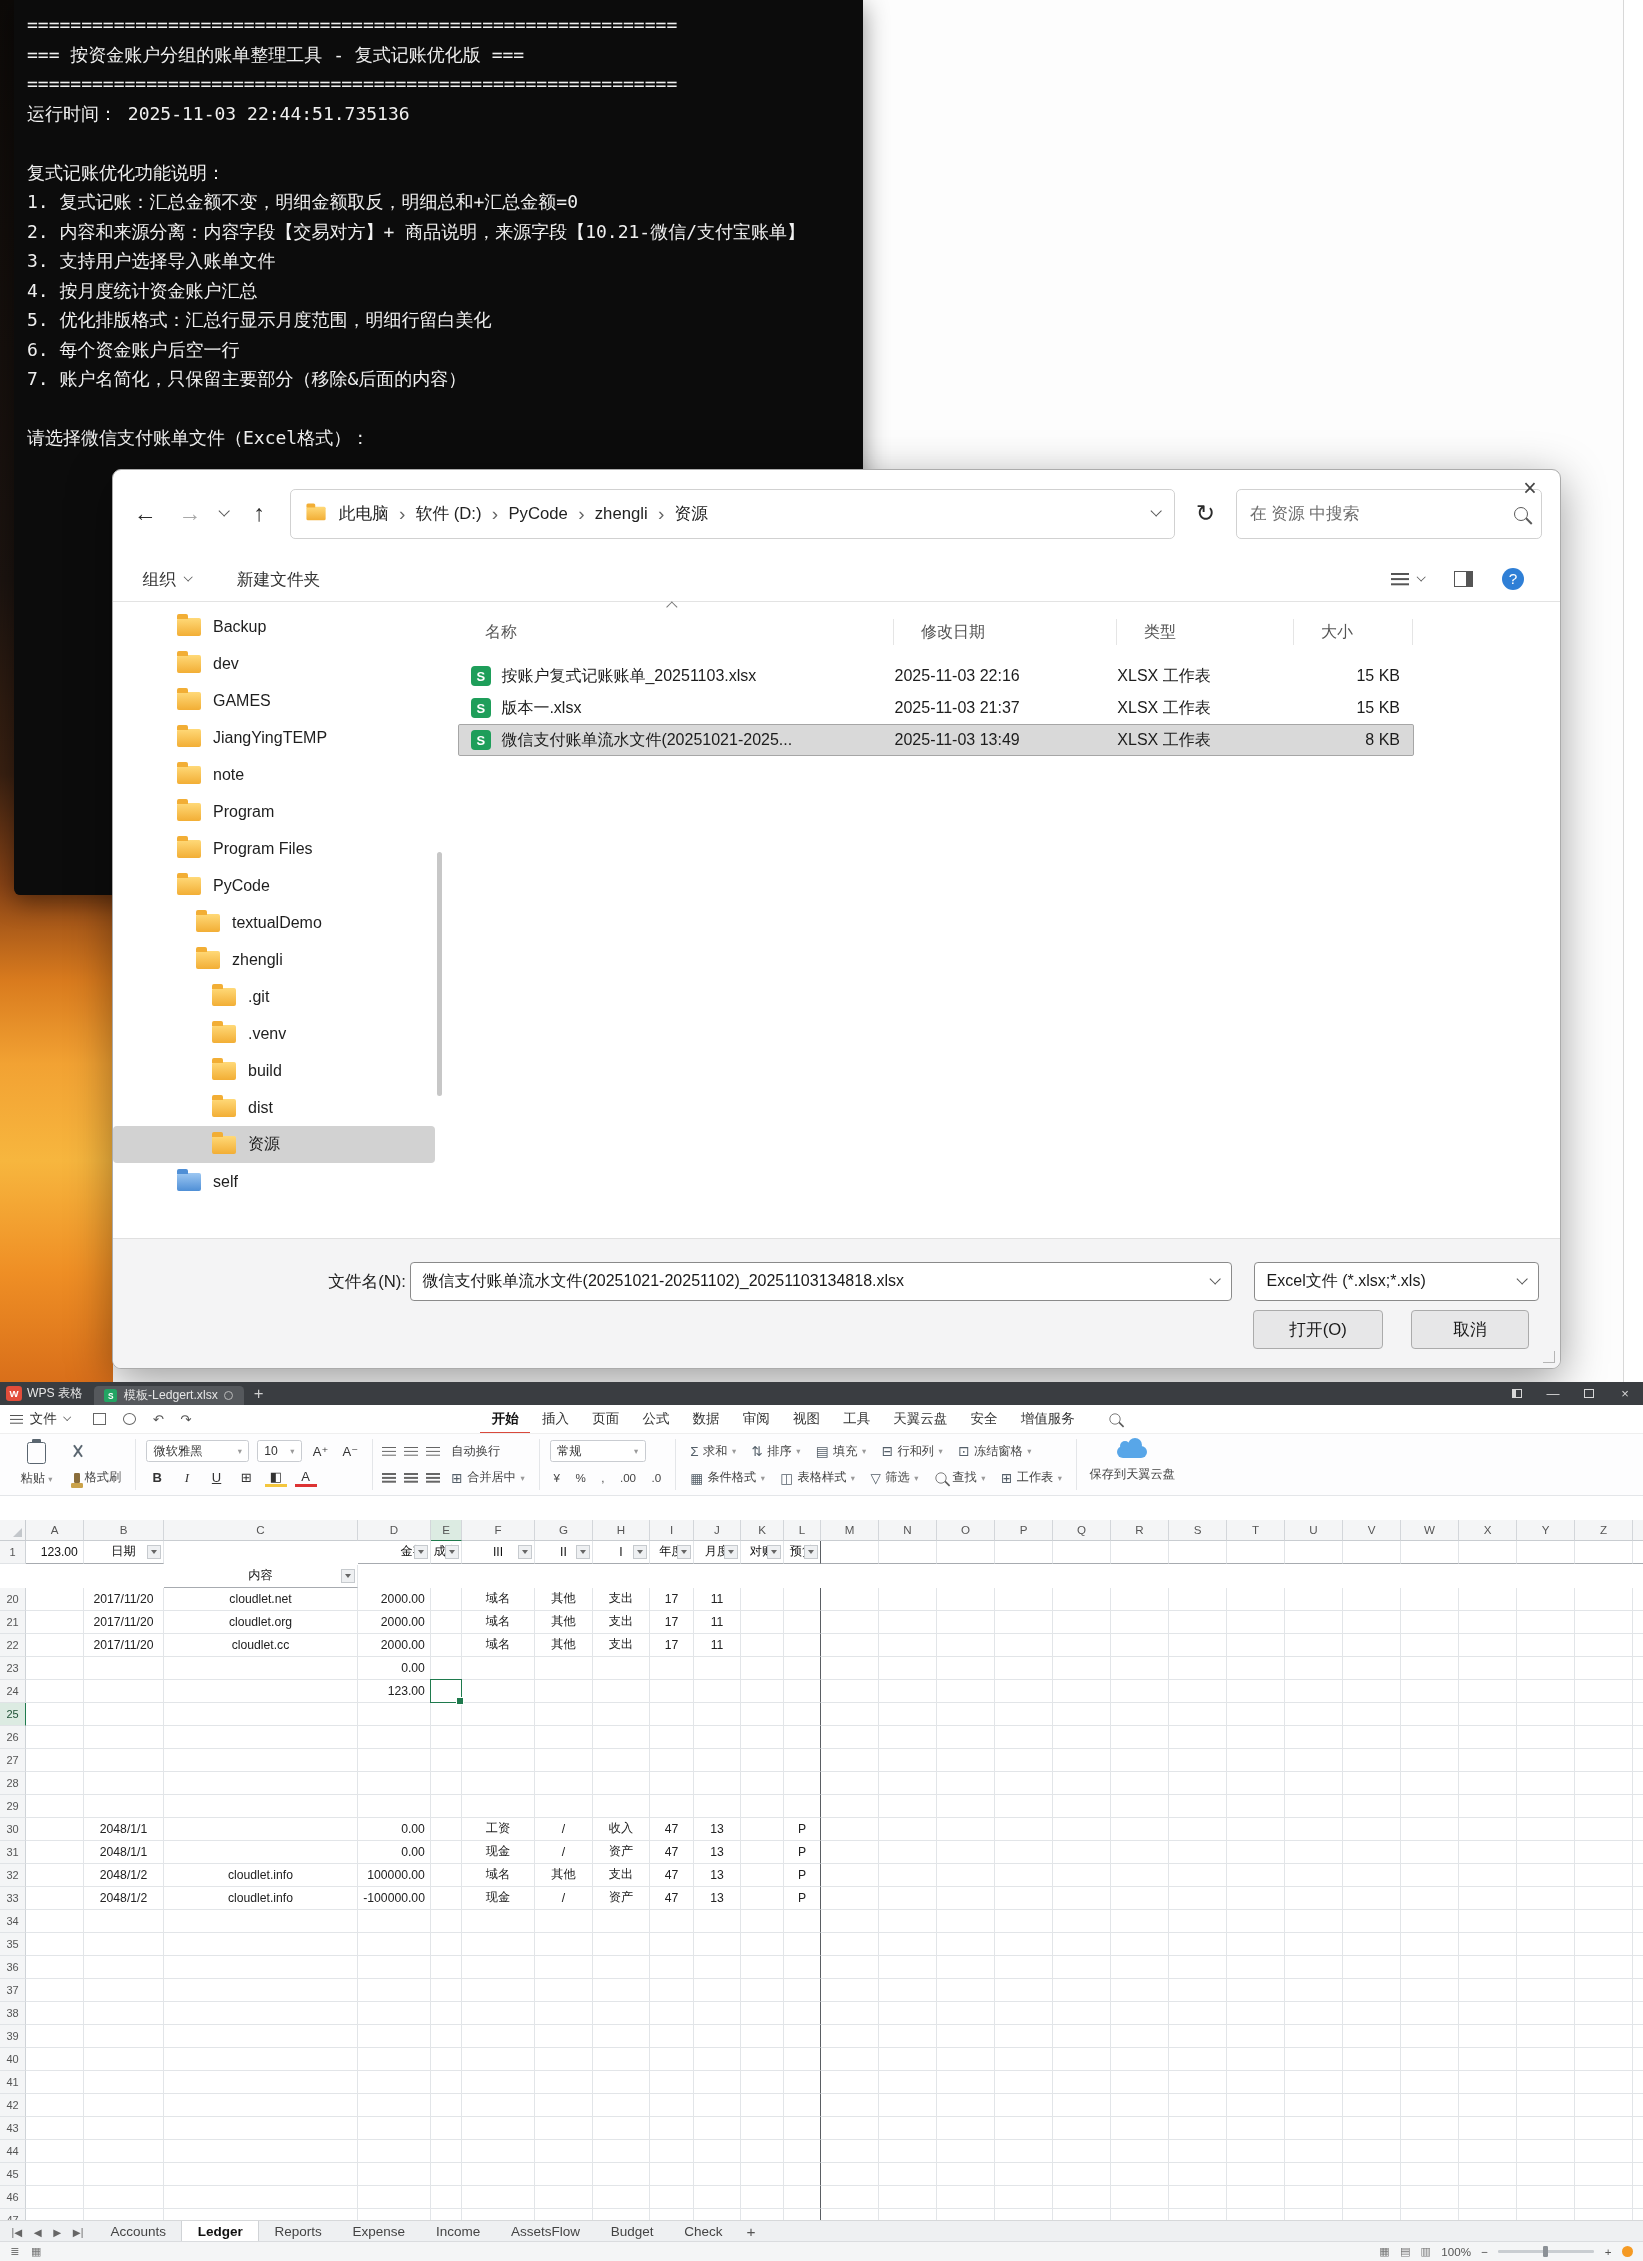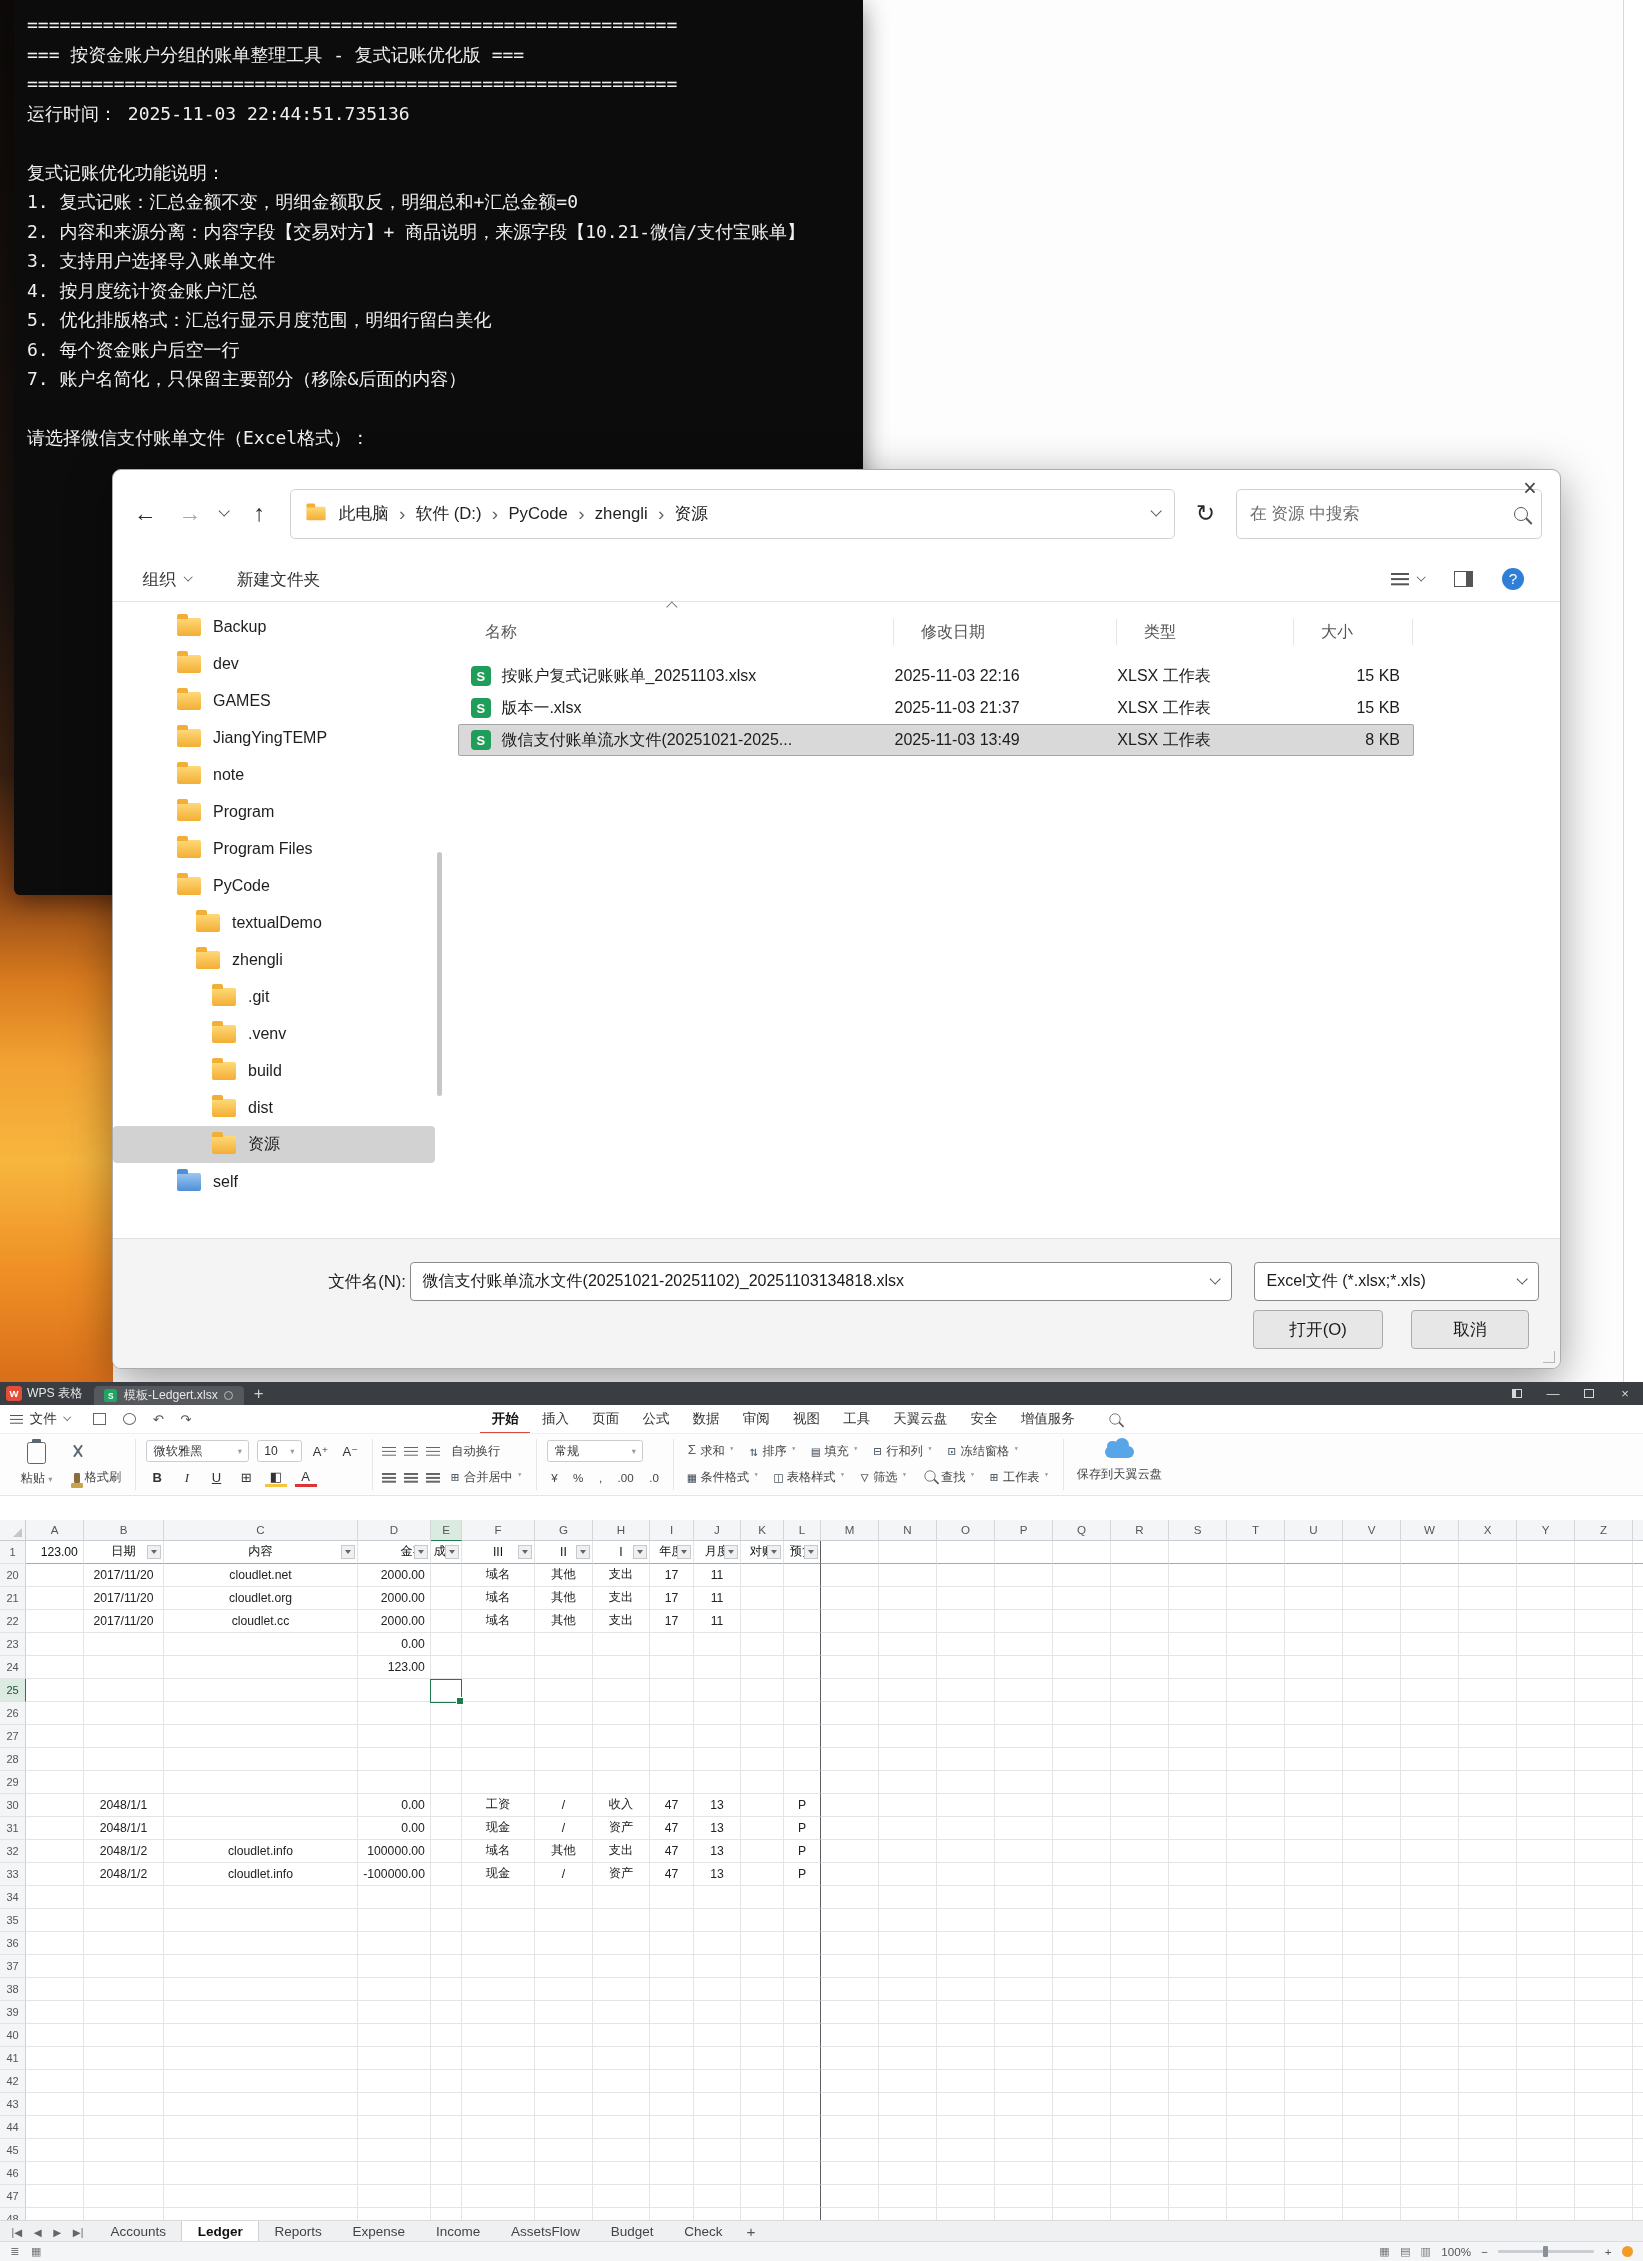--- a/index.html
+++ b/index.html
@@ -137,21 +137,21 @@
   .menu-tabs { display:flex; margin-left:276px; }
   .menu-tab { padding:0 11.6px; line-height:26px; color:#333; }
   .menu-tab.active { font-weight:bold; color:#111; border-bottom:1.9px solid #d9493c; }
   .menu-search { margin-left:22px; }
 
   .wps-ribbon { height:63px; display:flex; align-items:stretch; padding:2.6px 9px;
     border-top:0.6px solid #efefef; border-bottom:0.6px solid #e4e6e9; background:#fdfdfe; }
   .rgroup { display:flex; flex-direction:column; justify-content:space-between; padding:1.3px 6.4px; }
   .rrow { display:flex; align-items:center; gap:7.7px; height:27px; }
   .rgsep { width:0.6px; background:#e4e6e9; margin:2.6px 3.9px; }
-  .rbtn { display:flex; gap:4.5px; font-size:12.2px; color:#444; padding:1.3px 3.9px;font-family:Liberation Mono, monospace; }
+  .rbtn { display:flex; align-items:center; gap:4.5px; font-size:12.2px; color:#444; padding:1.3px 3.9px; }
   .rglyph { font-size:13.5px; color:#55606a; }
   .dd { font-size:8.3px; color:#999; }
   .rcombo { border:0.6px solid #c9ccd1; border-radius:2.6px; background:#fff; display:flex;
     align-items:center; gap:6.4px; padding:0 6.4px; height:22px; font-size:12.2px; color:#333; }
   .fmt { width:22px; height:22px; display:flex; align-items:center; justify-content:center;
     font-size:13px; color:#333; }
   .fmt.i { font-style:italic; font-family:"Liberation Serif",serif; }
   .fmt.u { text-decoration:underline; }
   .fmt.fc { border-bottom:3.2px solid #d33; line-height:13px; height:19px; }
   .fmt.hl { border-bottom:3.2px solid #f4c63d; line-height:13px; height:19px; }
@@ -650,21 +650,21 @@
       </div>
       <div class="grow">
         <div class="gut">1</div>
         <div class="cell hcell right" style="width: 58px;">
           <span class="cv">123.00</span>
         </div>
         <div class="cell hcell" style="width: 80px;">
           <span class="cv">日期</span>
           <span class="flt"></span>
         </div>
-        <div class="cell hcell" style="width: 194px;">
+        <div class="cell hcell" style="width: 194px; margin-top: 24px;">
           <span class="cv">内容</span>
           <span class="flt"></span>
         </div>
         <div class="cell hcell right" style="width: 73px;">
           <span class="cv">金额</span>
           <span class="flt"></span>
         </div>
         <div class="cell hcell" style="width: 31px;">
           <span class="cv">成交</span>
           <span class="flt"></span>

